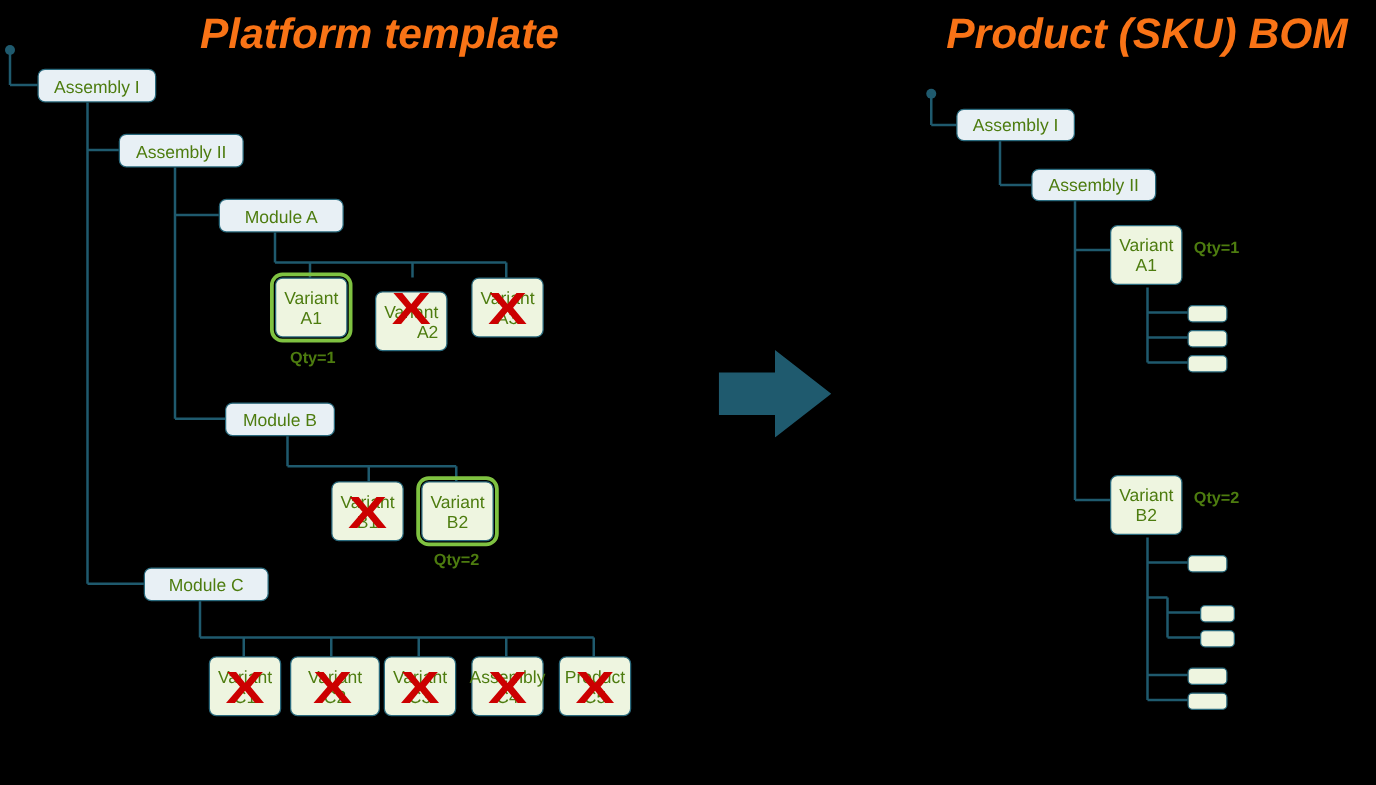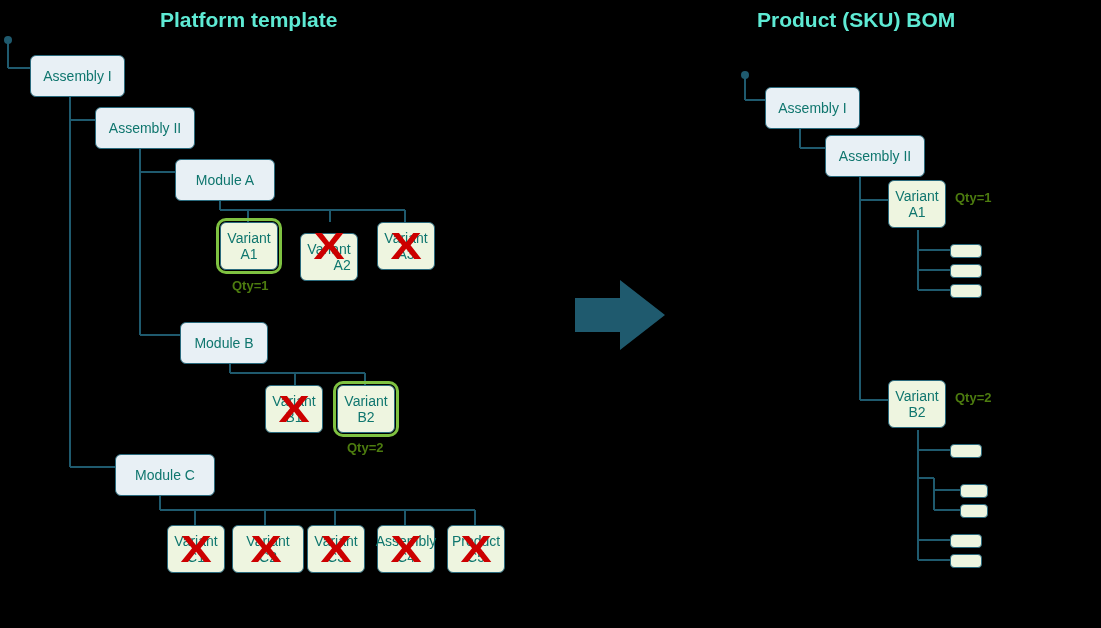--- a/index.html
+++ b/index.html
@@ -6,36 +6,37 @@
   margin: 0;
   padding: 0;
   background: #000;
   font-family: "Segoe UI", Arial, sans-serif;
   width: 1101px;
   height: 628px;
   position: relative;
   overflow: hidden;
 }
 .title {
-  color: #5eead4;
+  color: #f97316;
+  font-style: italic;
   font-weight: bold;
-  font-size: 21px;
+  font-size: 34px;
   position: absolute;
 }
 .node {
   position: absolute;
   border-radius: 6px;
   font-size: 14px;
-  color: #0f766e;
+  color: #4d7c0f;
   display: flex;
   align-items: center;
   justify-content: center;
   text-align: center;
   box-sizing: border-box;
-  padding: 20px 8px;
+  padding: 5px 8px;
 }
 .node-blue {
   background: #e8f0f5;
   border: 1.5px solid #2a6a7d;
 }
 .node-green {
   background: #eef5e0;
   border: 1.5px solid #2a6a7d;
 }
 .node-selected {

